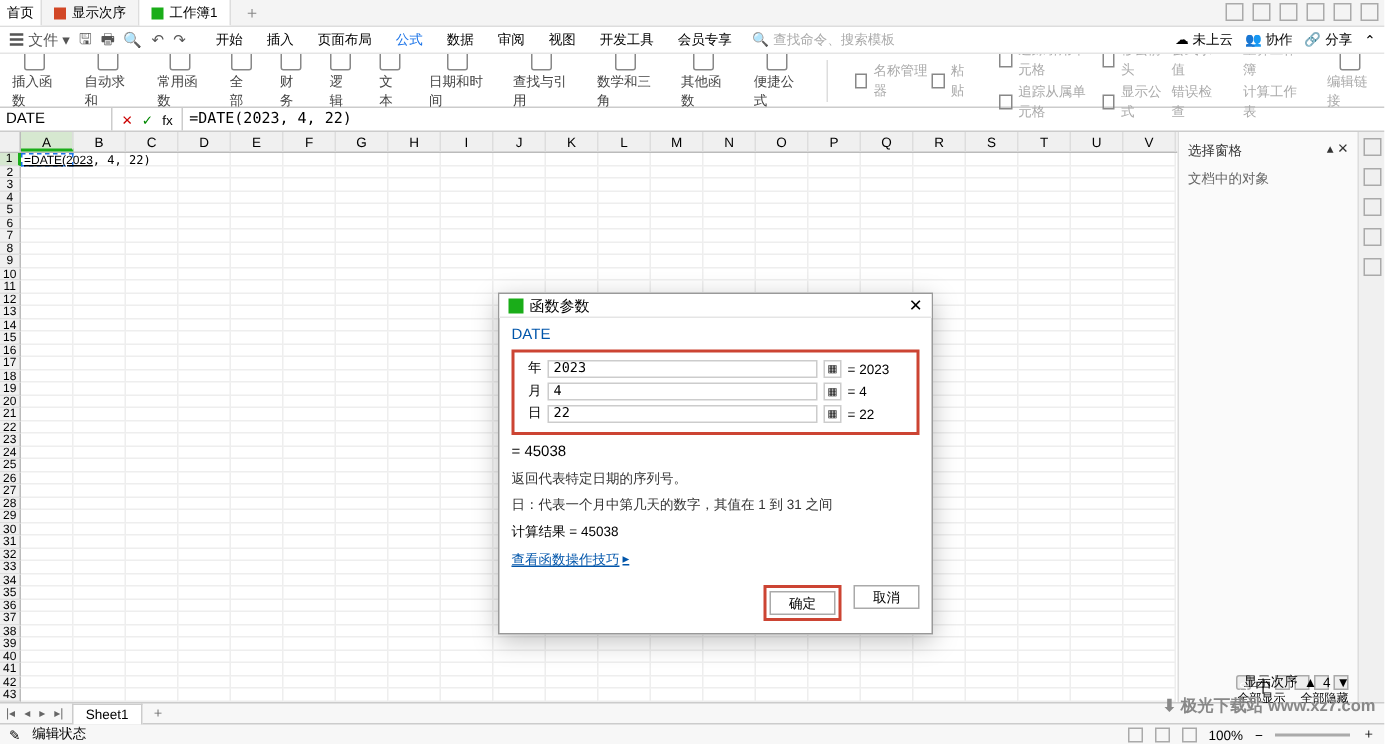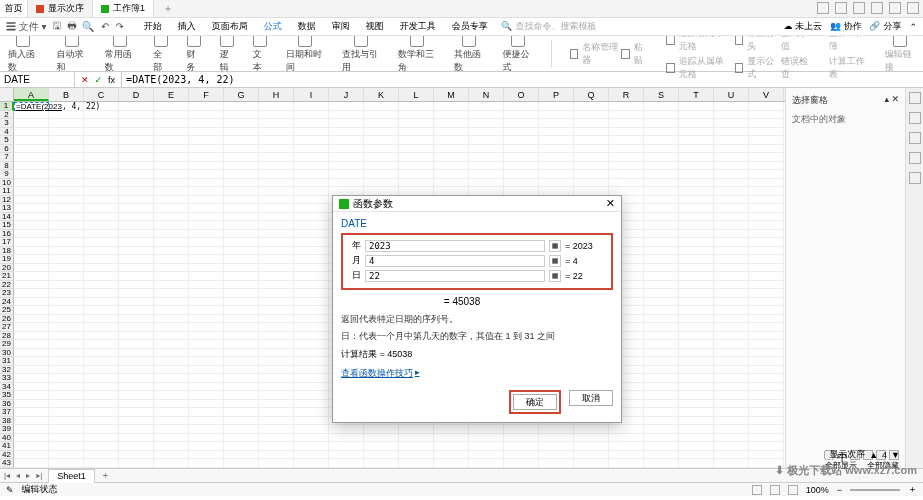--- a/index.html
+++ b/index.html
@@ -64,21 +64,21 @@
 .dlg-icn { width: 10px; height: 10px; background: #1aad19; }
 .dlg-close { margin-left: auto; cursor: pointer; font-size: 11px; }
 .dlg-body { padding: 6px 8px; }
 .dlg-func-name { color: #05a; font-size: 10px; margin-bottom: 4px; }
 .param-box { border: 2px solid #c43; padding: 4px 6px; margin-bottom: 6px; }
 .param-row { display: flex; align-items: center; gap: 4px; margin-bottom: 2px; font-size: 9px; }
 .param-lbl { width: 12px; text-align: right; }
 .param-inp { flex: 1; height: 12px; border: 1px solid #ccc; padding: 0 3px; font-size: 9px; font-family: monospace; }
 .param-ref { width: 12px; height: 12px; border: 1px solid #ccc; cursor: pointer; display: flex; align-items: center; justify-content: center; font-size: 7px; }
 .param-val { width: 40px; font-size: 9px; }
-.result-row { text-align: center; padding-right: 30px; margin-bottom: 6px; }
+.result-row { text-align: left; padding-right: 30px; margin-bottom: 6px; }
 .desc { font-size: 9px; color: #333; margin-bottom: 4px; line-height: 1.4; }
 .calc-result { font-size: 9px; margin: 6px 0; }
 .dlg-link { color: #05a; text-decoration: underline; cursor: pointer; font-size: 9px; display: inline-flex; gap: 2px; }
 .dlg-btns { display: flex; justify-content: flex-end; gap: 8px; padding: 4px 8px 8px; }
 .dlg-btn { width: 44px; height: 16px; border: 1px solid #aaa; background: #fff; cursor: pointer; font-size: 9px; }
 .btn-hl { border: 2px solid #c43; padding: 2px; display: inline-block; }
 
 .sheet-tabs { height: 14px; border-top: 1px solid #ccc; display: flex; align-items: center; font-size: 9px; background: #f7f7f7; padding-left: 4px; gap: 6px; }
 .nav-arr { cursor: pointer; color: #666; font-size: 8px; }
 .sheet-tab { padding: 0 8px; background: #fff; border: 1px solid #ccc; border-bottom: none; height: 14px; line-height: 12px; }

